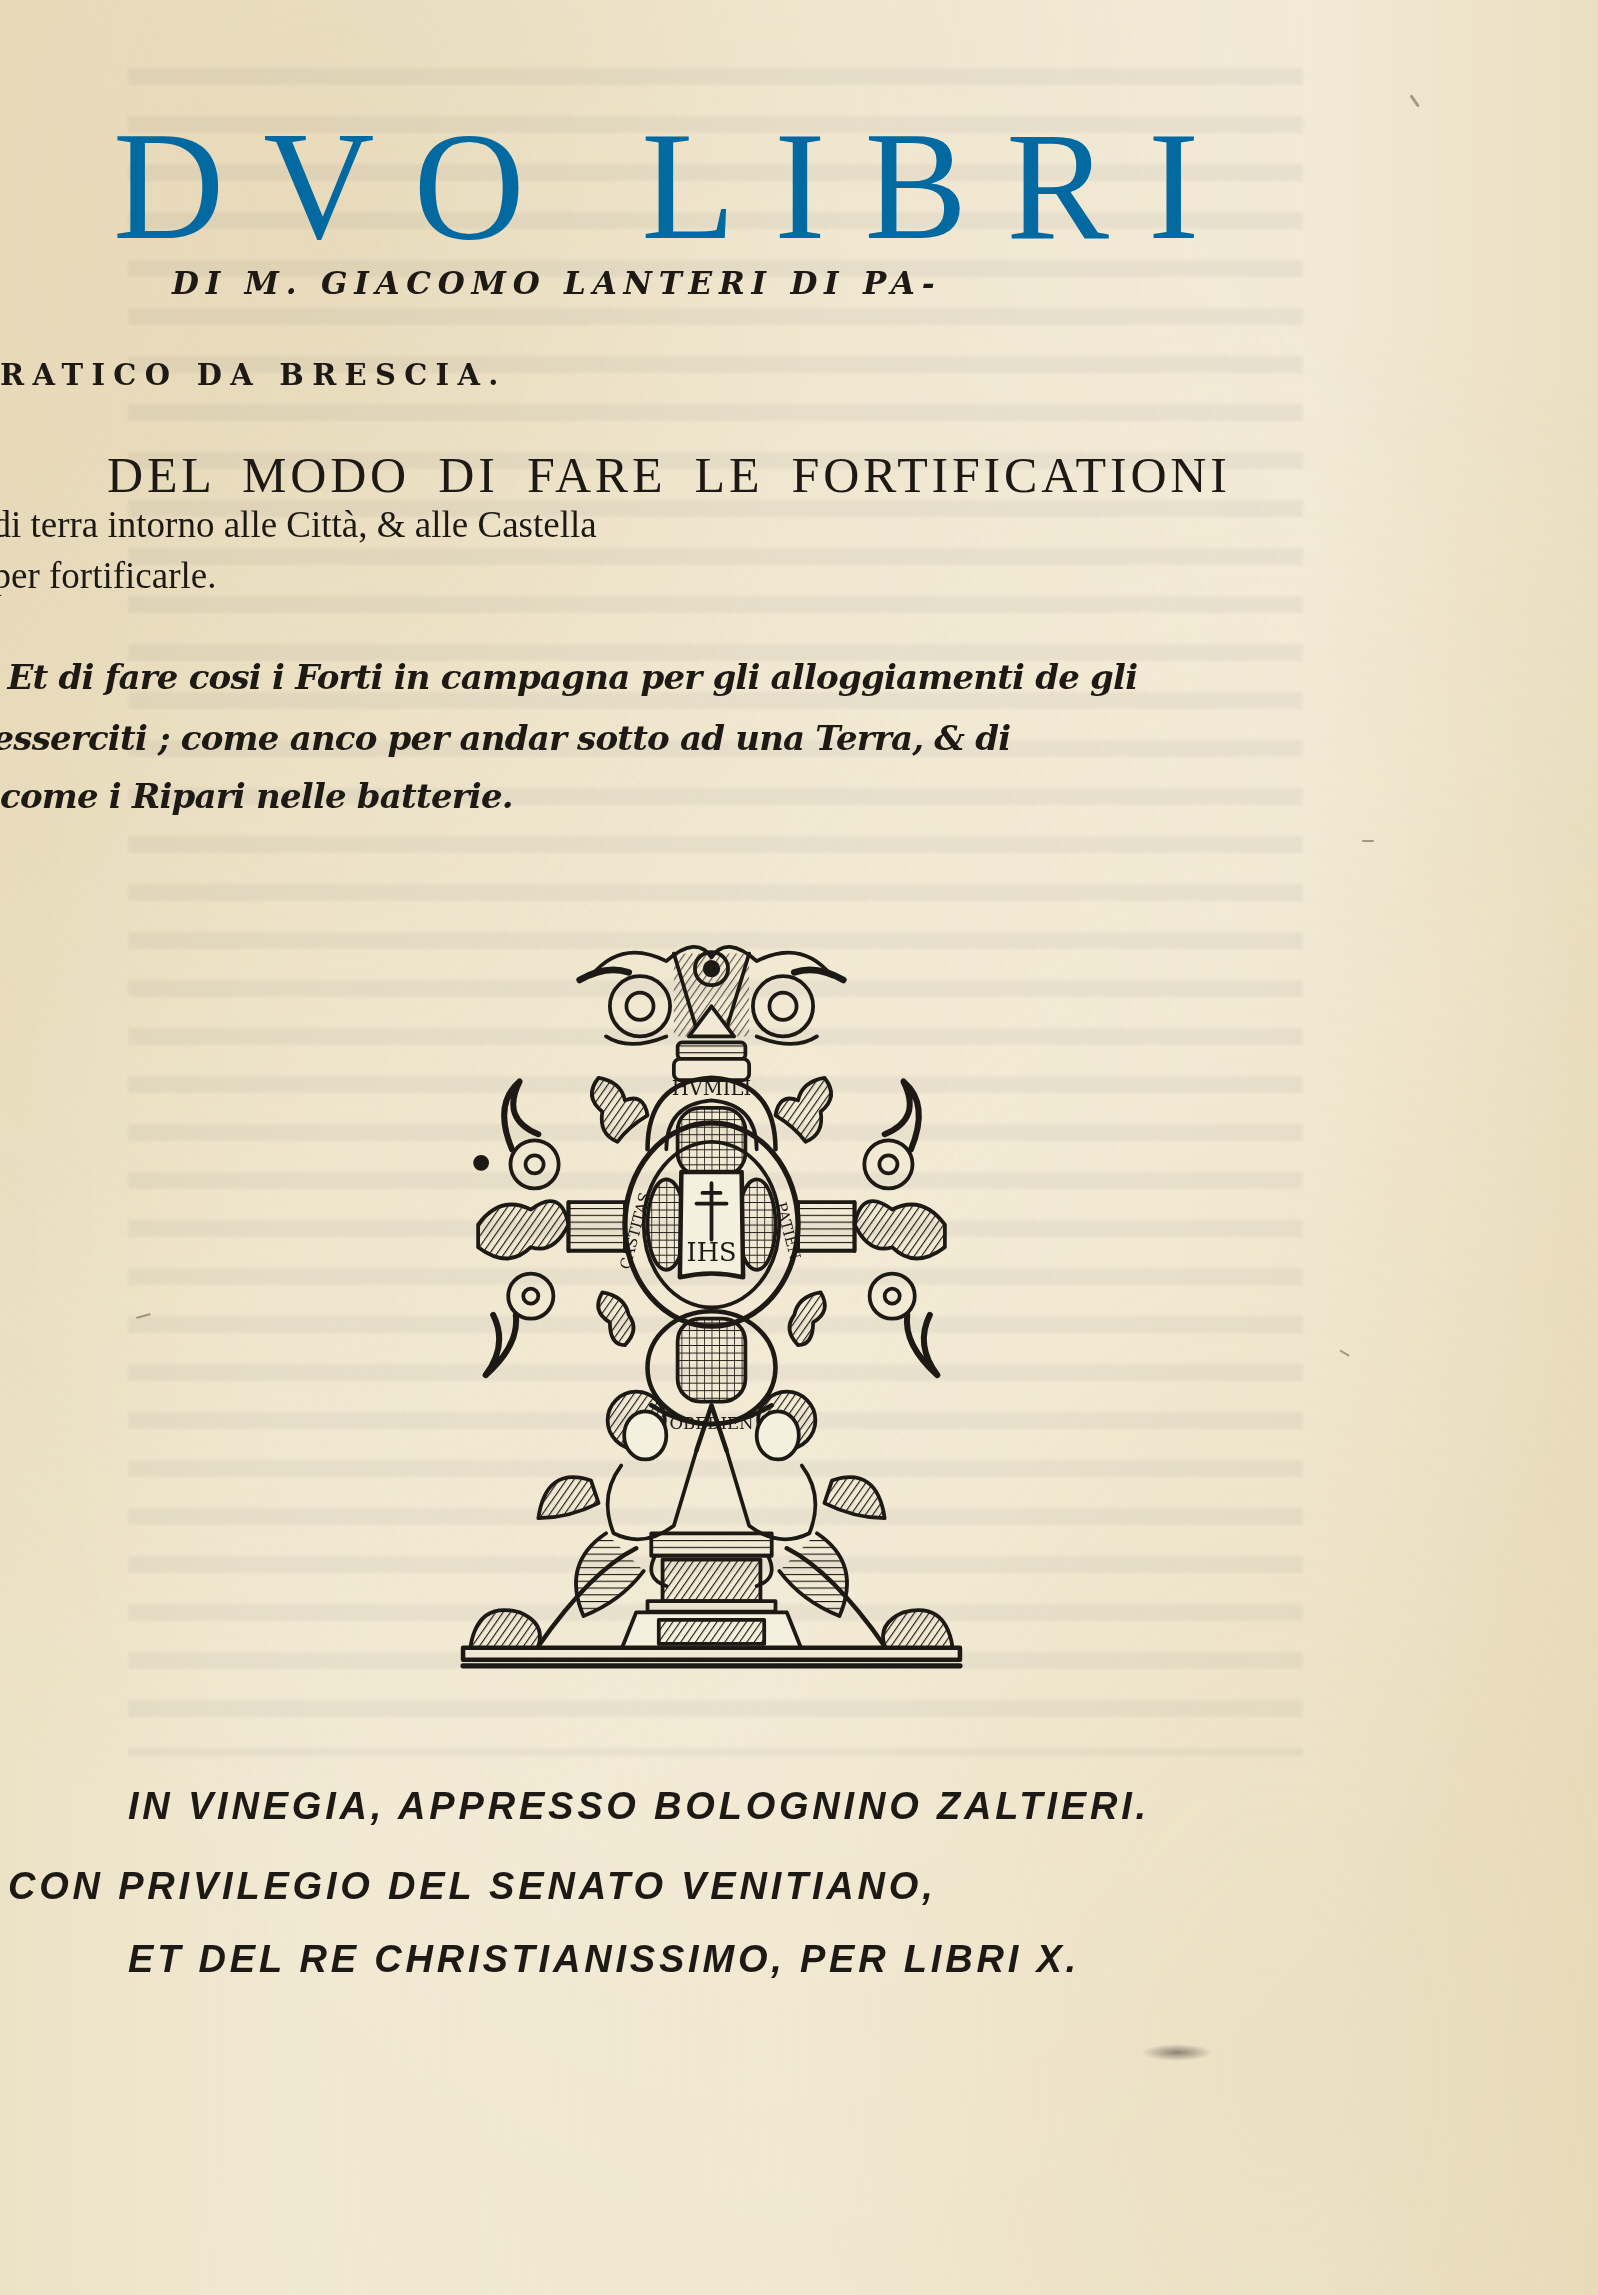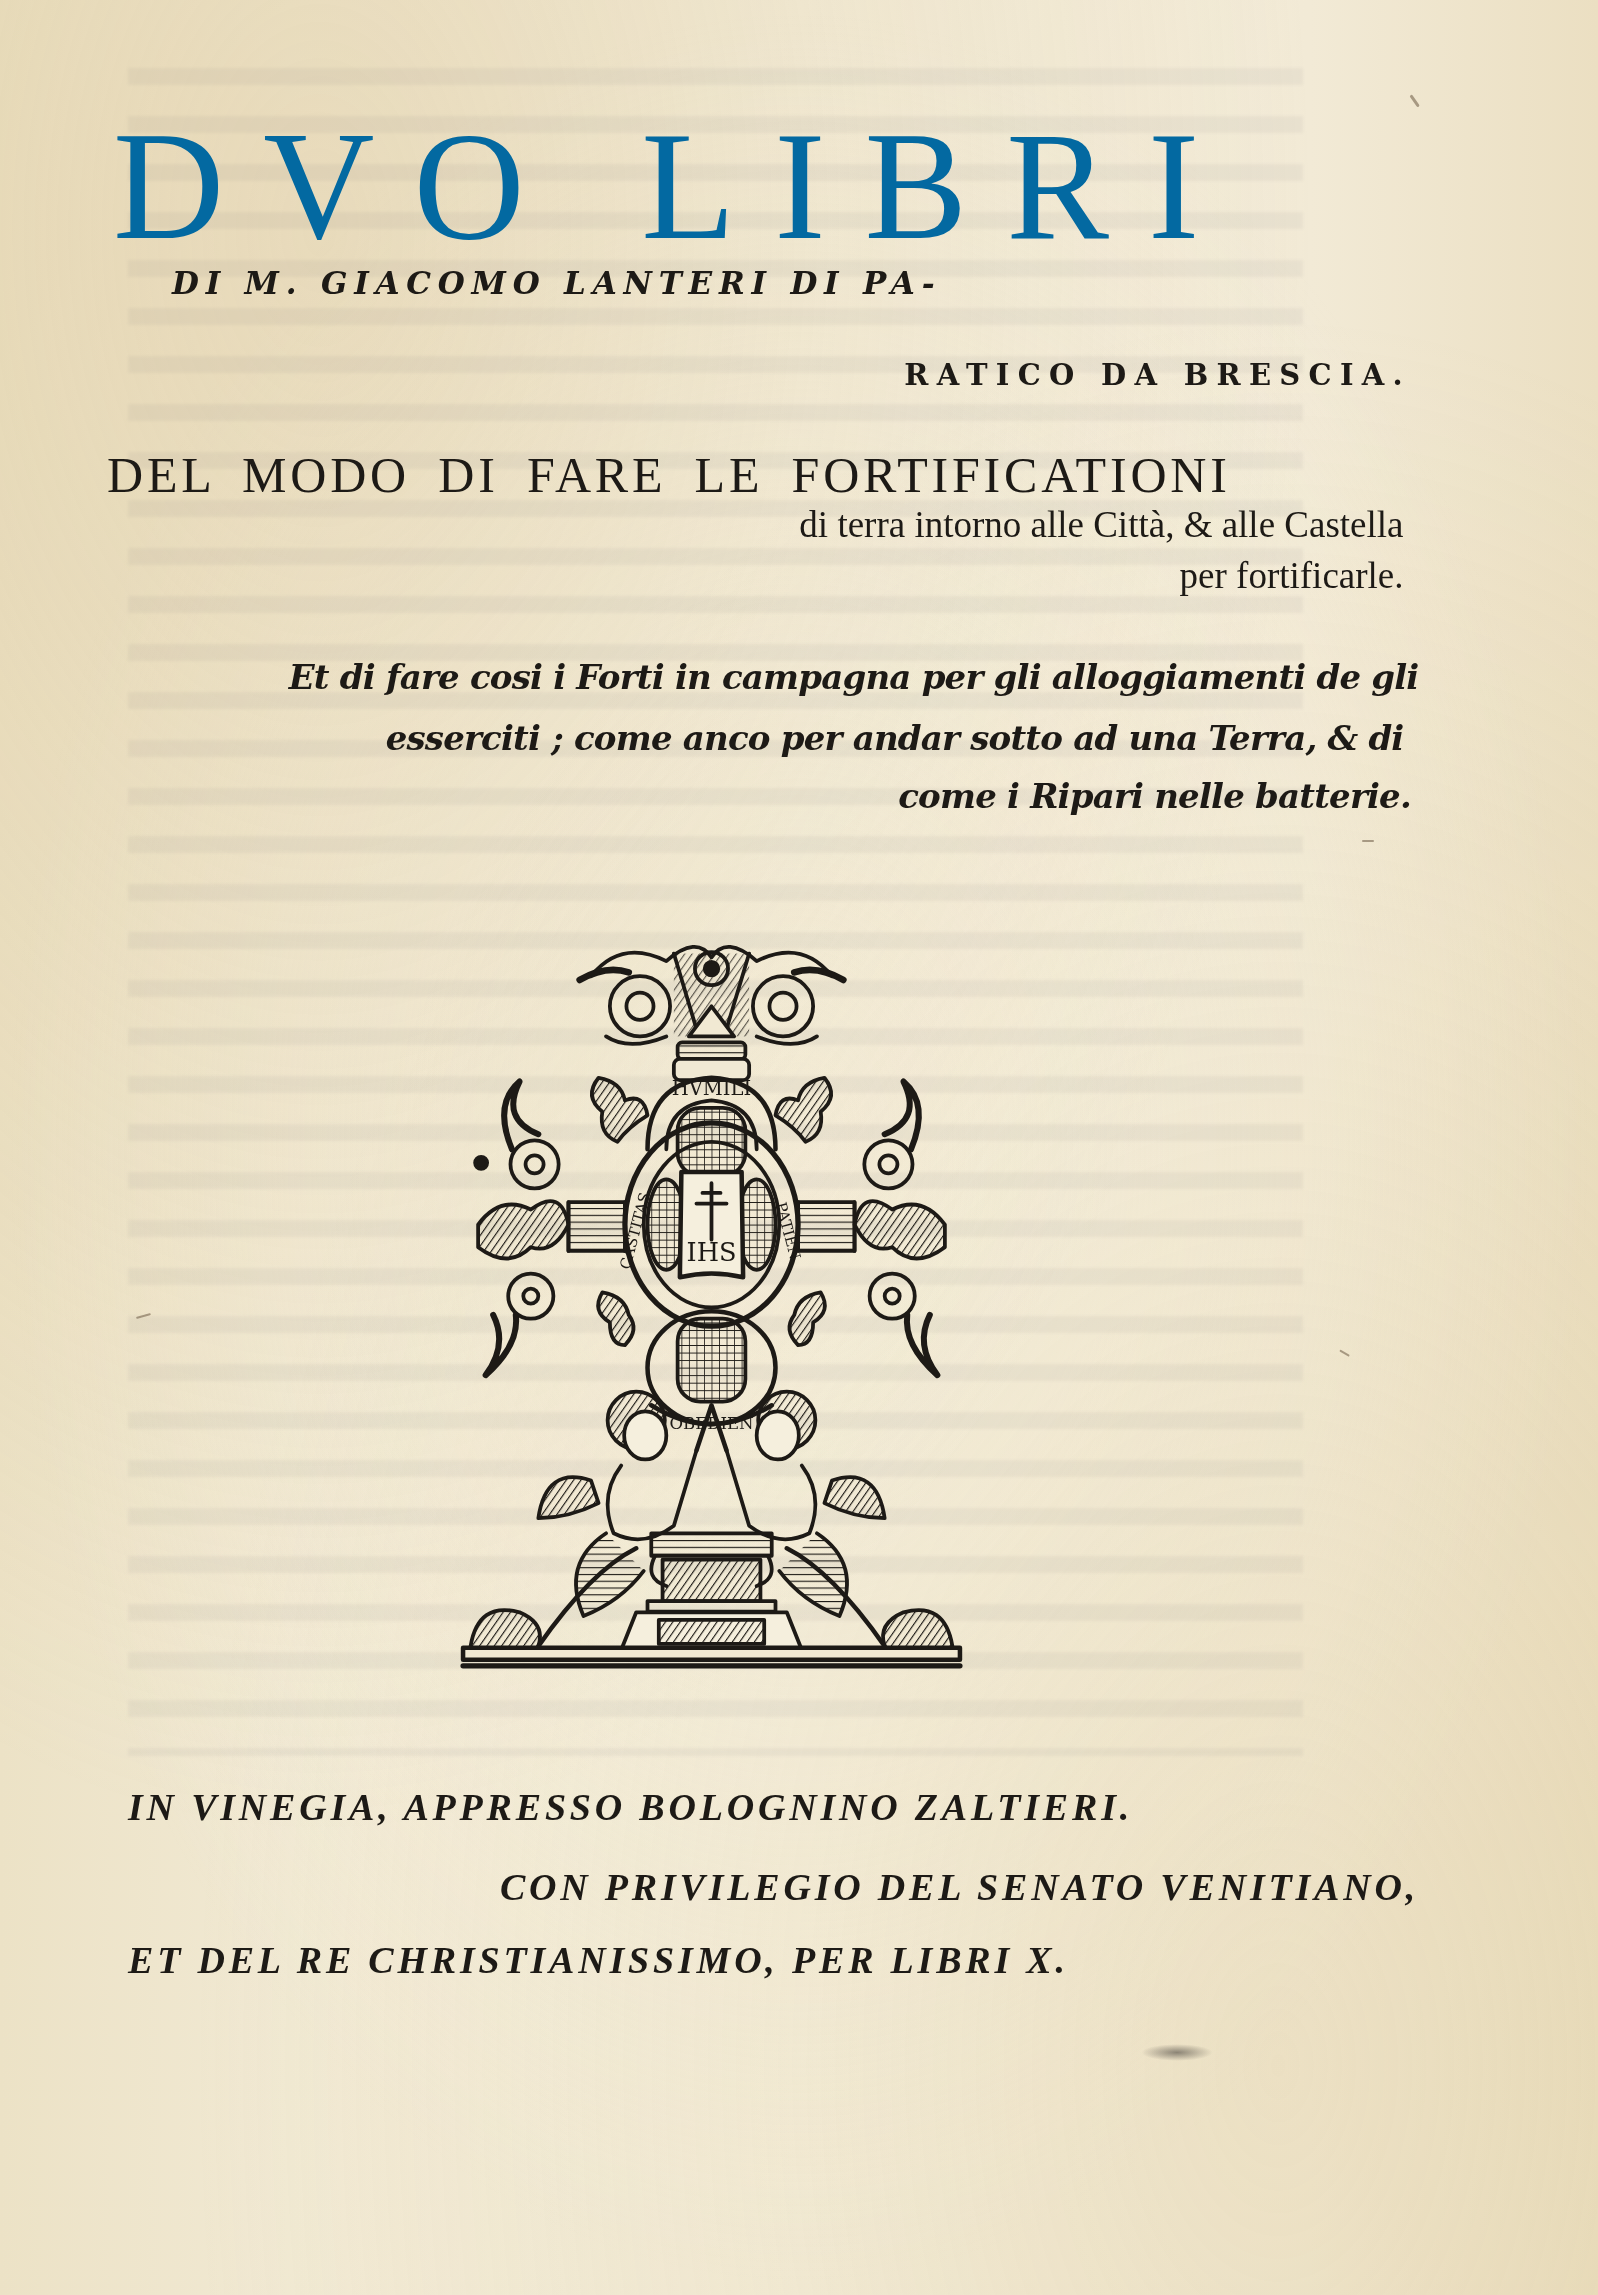--- a/index.html
+++ b/index.html
@@ -13,21 +13,21 @@
     font-family: "DejaVu Serif", "Liberation Serif", serif;
     color:#1d1a16;
   }
   
   .showthrough {
     position:absolute; left:128px; top:68px; width:1175px; height:1688px;
     opacity:0.06; pointer-events:none;
     background: repeating-linear-gradient(180deg, #5a5a66 0px, #5a5a66 16.6px, transparent 16.6px, transparent 48px);
     filter: blur(1.5px);
   }
-  .line { position:absolute; left:0; width:1411px; text-align:right; white-space:nowrap; }
+  .line { position:absolute; left:0; width:1411px; text-align:left; white-space:nowrap; }
   .title {
     top:109px; font-family:"Liberation Serif", "DejaVu Serif", serif;
     font-size:154px; letter-spacing:39px; font-weight:400; color:#0369a1;
     left:113px; width:1175px; text-align:left; line-height:1;
   }
   .author1 {
     top:265px; left:172px; width:1130px; text-align:left;
     font-family:"DejaVu Serif", serif; font-style:italic; font-weight:bold;
     font-size:31px; letter-spacing:6.8px;
   }
@@ -45,21 +45,21 @@
     font-family:"DejaVu Serif", serif; font-style:italic; font-weight:bold; font-size:34px;
     letter-spacing:-0.8px;
   }
   .desc1 { top:657px; left:7.5px; }
   .desc2 { top:718px; left:-7.5px; }
   .desc3 { top:776px; left:0; }
   .device {
     position:absolute; left:448px; top:923px; width:527px; height:750px;
   }
   .imprint {
-    font-family:Liberation Serif, serif; font-style:italic; font-weight:bold;
+    font-family:Liberation Sans, sans-serif; font-style:italic; font-weight:bold;
     font-size:38px; letter-spacing:3.8px;
   }
   .imp1 { top:1785px; left:128px; width:1160px; text-align:left; }
   .imp2 { top:1865px; left:8px; }
   .imp3 { top:1938px; left:128px; width:1160px; text-align:left; }
   .smudge {
     position:absolute; left:1141px; top:2044px; width:72px; height:16.6px;
     background: radial-gradient(ellipse, rgba(60,55,50,0.55), transparent 70%);
     border-radius:50%;
   }

